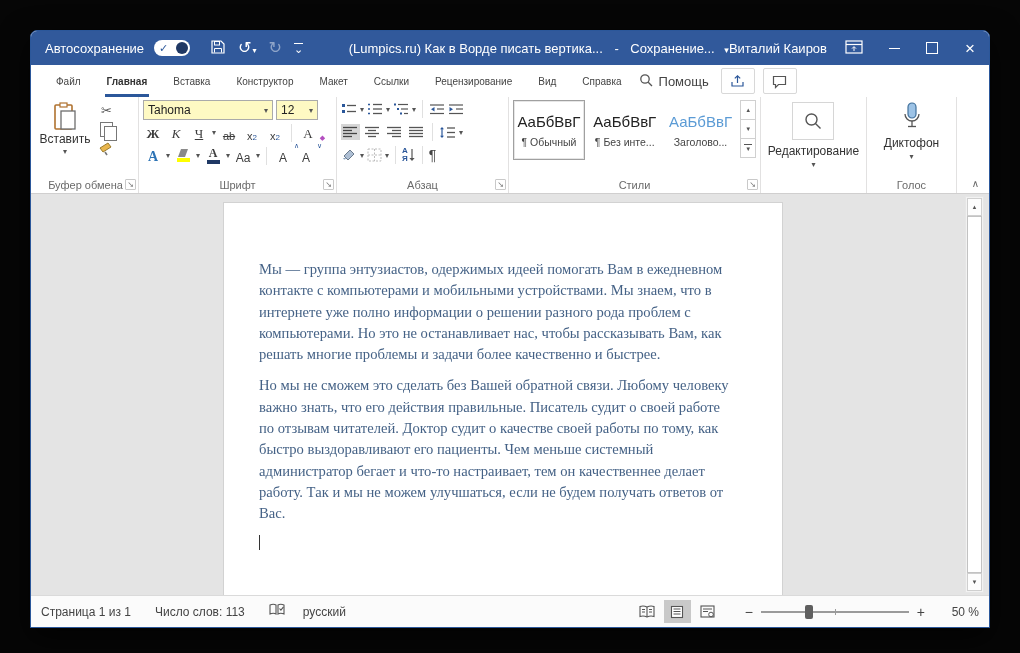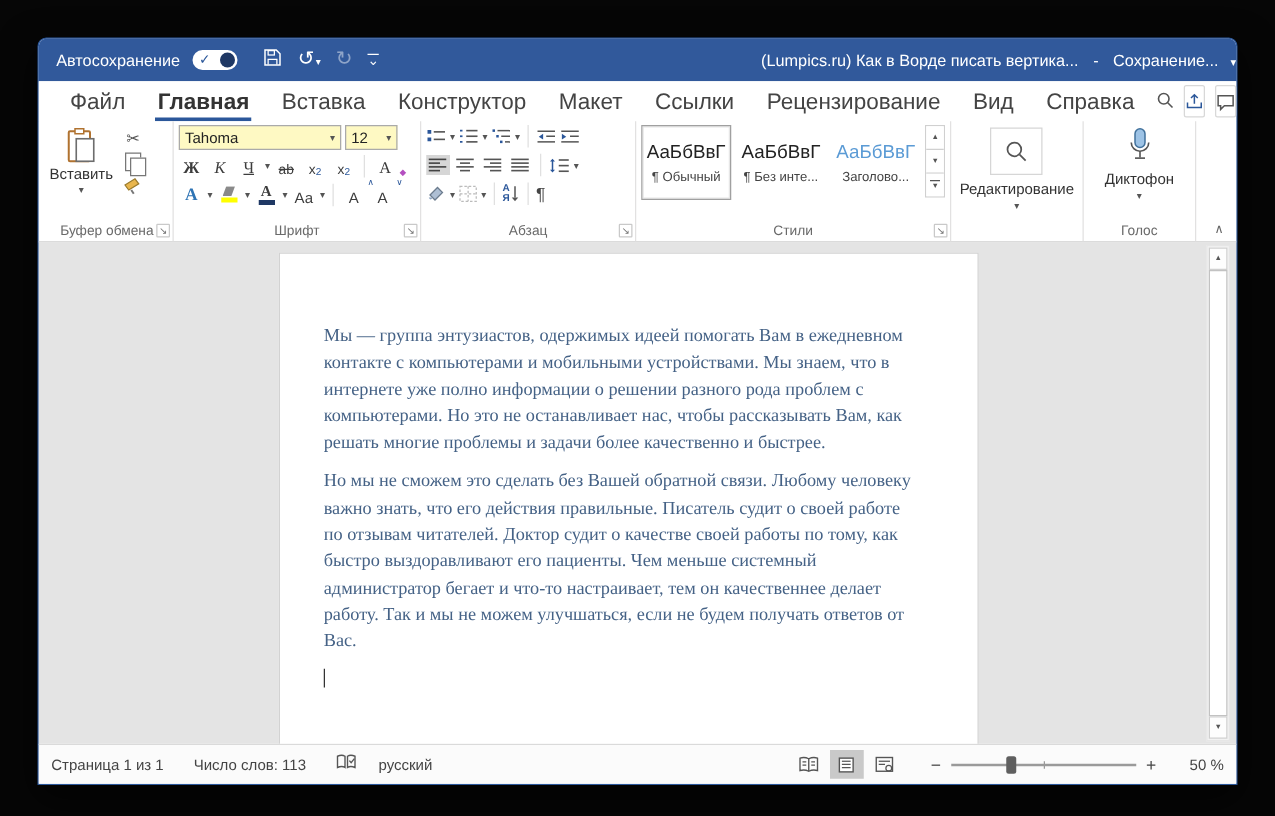--- a/index.html
+++ b/index.html
@@ -26,21 +26,21 @@
   .tb-title .car{font-size:9px;margin-left:6px;}
   .tb-right{display:flex;align-items:center;gap:0;}
   .tb-user{margin-right:18px;white-space:nowrap;}
   .winbtn{width:38px;height:34px;display:flex;align-items:center;justify-content:center;}
   .maxbox{width:10px;height:10px;border:1px solid #fff;}
   .minbar{width:11px;border-top:1px solid #fff;height:0;}
   .closex{font-size:17px;line-height:1;}
   .ribopt{margin-right:12px;}
   
   .tabrow{height:32px;background:#fff;display:flex;align-items:stretch;padding-left:12px;flex:0 0 auto;position:relative;}
-  .tab{padding:0 13px;display:flex;align-items:center;font-size:18px;color:#444;position:relative;white-space:nowrap;}
+  .tab{padding:0 13px;display:flex;align-items:center;font-size:10px;color:#444;position:relative;white-space:nowrap;}
   .tab.active{font-weight:bold;color:#333;}
   .tab.active::after{content:"";position:absolute;left:11px;right:11px;bottom:0;height:3px;background:#2b579a;}
   .tab-search{display:flex;align-items:center;gap:6px;color:#444;font-size:13px;padding:0 4px;overflow:hidden;max-width:92px;}
   .tr-btn{width:32px;height:24px;border:1px solid #d8d8d8;border-radius:2px;display:flex;align-items:center;
           justify-content:center;align-self:center;margin-left:8px;background:#fff;}
   
   .ribbon{height:96px;background:#fff;display:flex;flex:0 0 auto;border-bottom:1px solid #d0cfcf;position:relative;padding-left:2px;}
   .group{display:flex;flex-direction:column;border-right:1px solid #e2e1e1;padding:3px 4px 0;position:relative;box-sizing:border-box;}
   .glabel{margin-top:auto;height:17px;font-size:11px;color:#6a6a6a;display:flex;align-items:center;justify-content:center;white-space:nowrap;}
   .launch{position:absolute;right:2px;bottom:3px;font-size:8px;color:#777;border:1px solid #c9c9c9;border-radius:1px;
@@ -156,20 +156,37 @@
         </span>
         <span class="qat-more">⌄</span>
       </span>
     </div>
     <div class="tb-title">
       <span>(Lumpics.ru) Как в Ворде писать вертика...</span>
       <span class="sep">-</span>
       <span>Сохранение...</span>
       <span class="car">▾</span>
     </div>
+    <div class="tb-right">
+      <span class="tb-user">Виталий Каиров</span>
+      <span class="ribopt">
+        <svg width="18" height="14" viewBox="0 0 18 14">
+            <rect x="1" y="1" width="16" height="12" fill="none" stroke="#fff" stroke-width="1.2"></rect>
+            <line x1="1" y1="4.5" x2="17" y2="4.5" stroke="#fff" stroke-width="1.2"></line>
+            <path d="M9 11 v-4 M7 8.6 l2 -2 l2 2" fill="none" stroke="#fff" stroke-width="1"></path>
+          </svg>
+      </span>
+      <span class="winbtn">
+          <span class="minbar"></span>
+        </span>
+      <span class="winbtn">
+          <span class="maxbox"></span>
+        </span>
+      <span class="winbtn closex">×</span>
+    </div>
   </div>
 
   <div class="tabrow">
     <span class="tab">Файл</span>
     <span class="tab active">Главная</span>
     <span class="tab">Вставка</span>
     <span class="tab">Конструктор</span>
     <span class="tab">Макет</span>
     <span class="tab">Ссылки</span>
     <span class="tab">Рецензирование</span>

